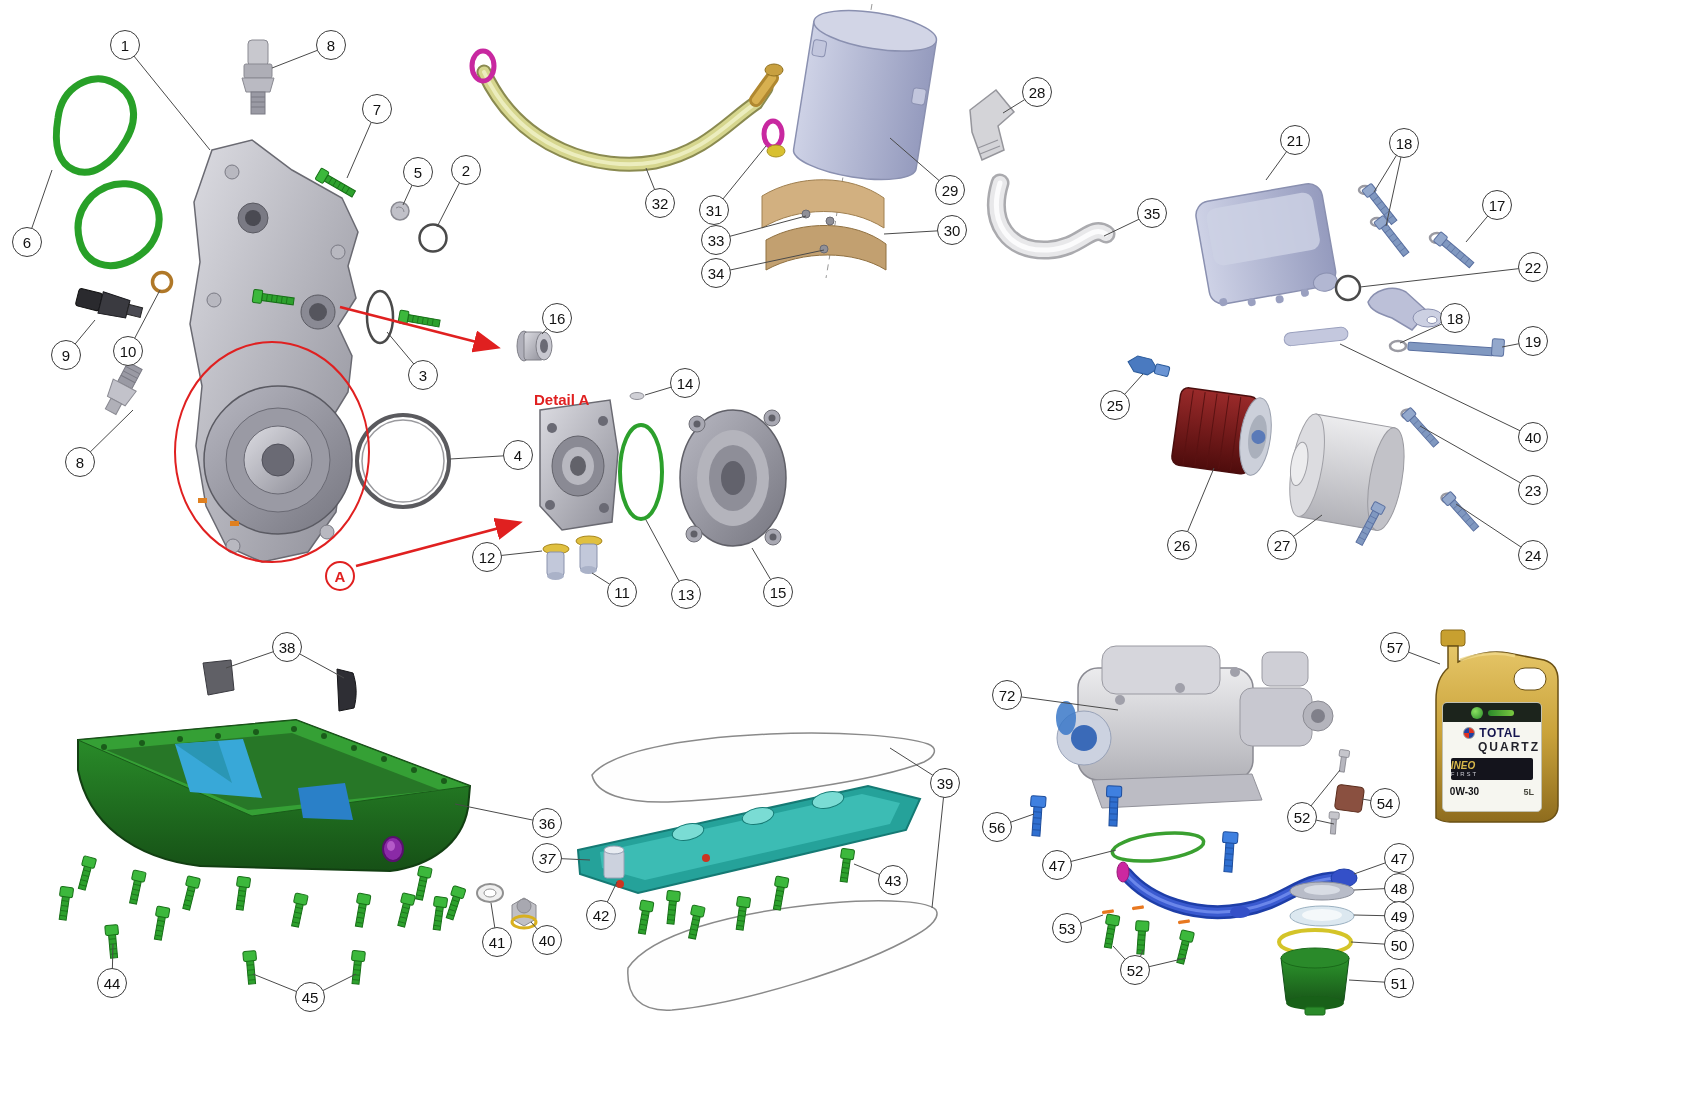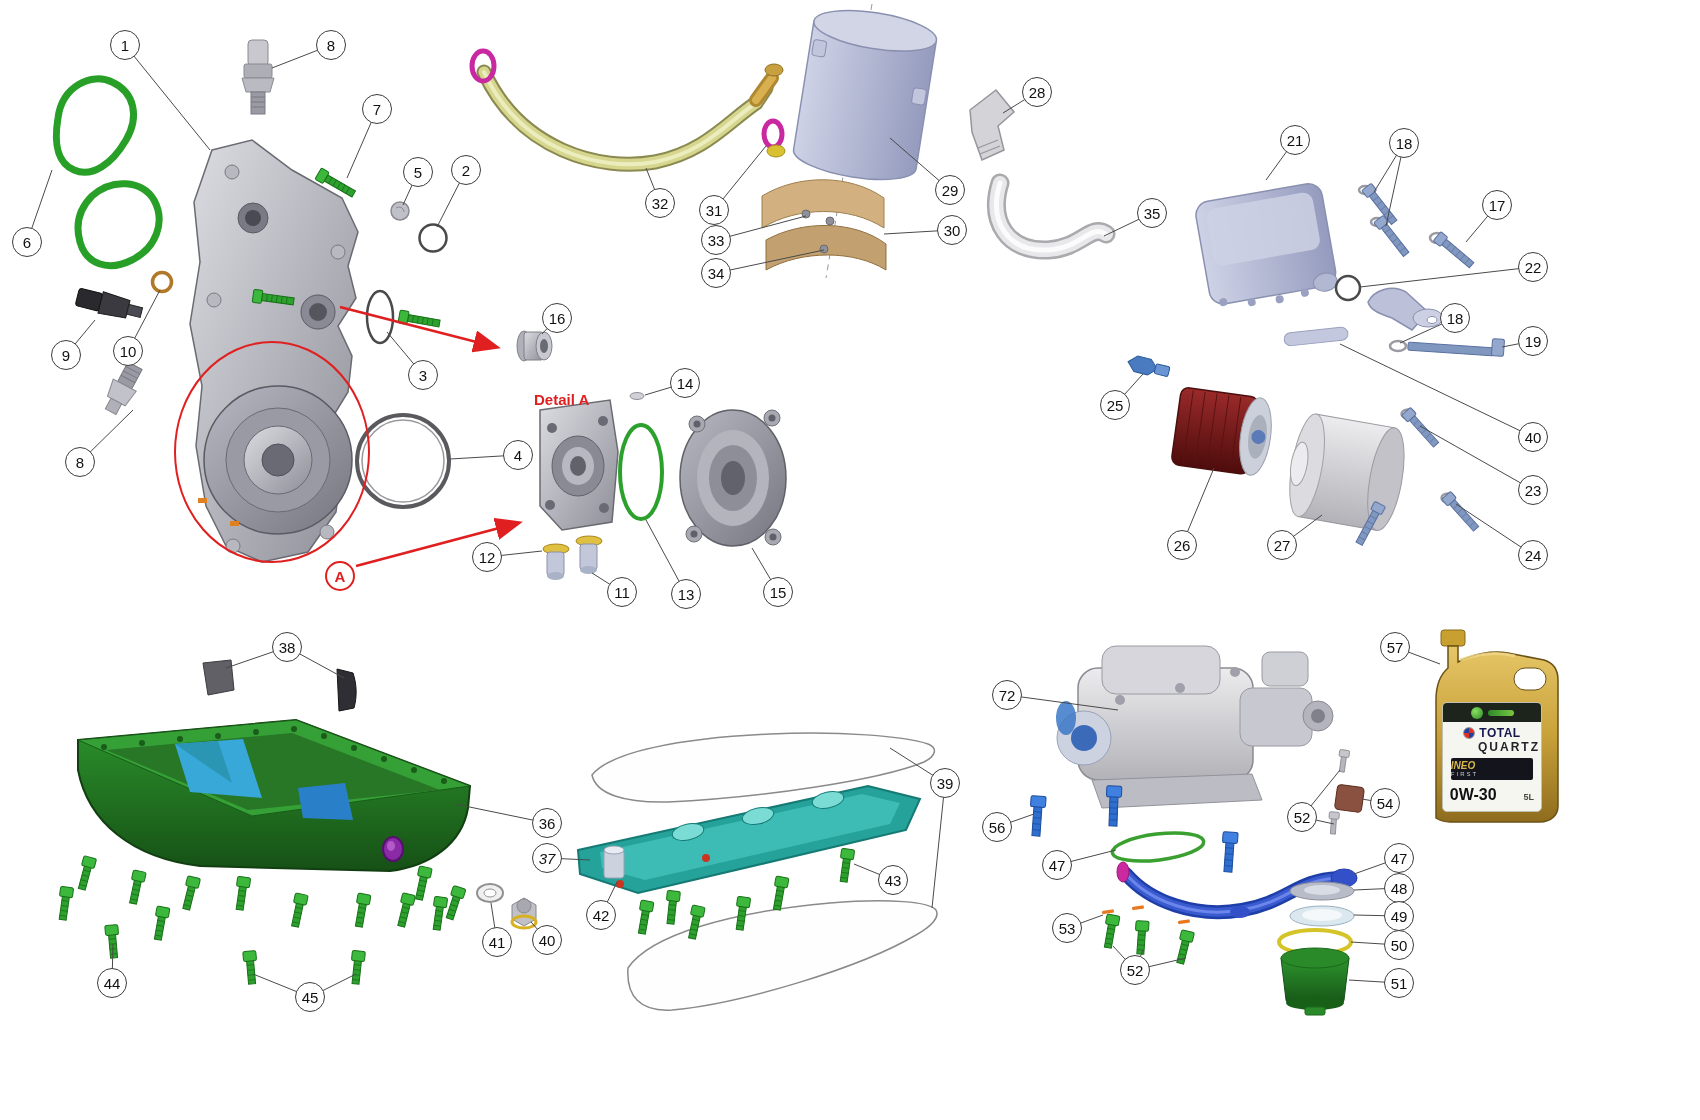--- a/index.html
+++ b/index.html
@@ -25,21 +25,21 @@
   .eco-dot{width:12px;height:12px;border-radius:50%;background:radial-gradient(circle at 35% 35%,#8ae060,#2a8a2a);}
   .eco-bar{width:26px;height:6px;border-radius:3px;background:linear-gradient(90deg,#2a8a2a,#7ac840);}
   .bl-brand{display:flex;align-items:center;gap:4px;margin-top:4px;font-weight:700;font-size:12px;color:#15154f;letter-spacing:.5px;}
   .brand-disc{width:12px;height:12px;border-radius:50%;border:1px solid #999;
     background:conic-gradient(#e03020 0 25%,#2040a0 25% 50%,#e03020 50% 75%,#2040a0 75% 100%);}
   .bl-product{font-weight:700;font-size:12px;letter-spacing:2px;color:#23232b;margin-left:34px;}
   .bl-ineo{margin-top:4px;width:84%;background:#14141c;color:#d8b84a;font-size:10px;font-weight:700;
     text-align:left;padding:2px 0 3px;border-radius:2px;font-style:italic;}
   .bl-ineo .first{display:block;font-size:6px;color:#c8c8d0;font-weight:400;font-style:normal;letter-spacing:2px;}
   .bl-visc{margin-top:6px;width:86%;display:flex;align-items:baseline;justify-content:space-between;}
-  .bl-visc .visc{font-size:16px;font-weight:700;color:#101014;}
+  .bl-visc .visc{font-size:10px;font-weight:700;color:#101014;}
   .bl-visc .size{font-size:9px;font-weight:700;color:#4a4a40;}
 </style>
 </head>
 <body>
 
 <div id="stage">
 
 <svg id="scene" viewBox="0 0 1700 1120" xmlns="http://www.w3.org/2000/svg">
   <defs>
     <linearGradient id="metalGray" x1="0" y1="0" x2="1" y2="1">

